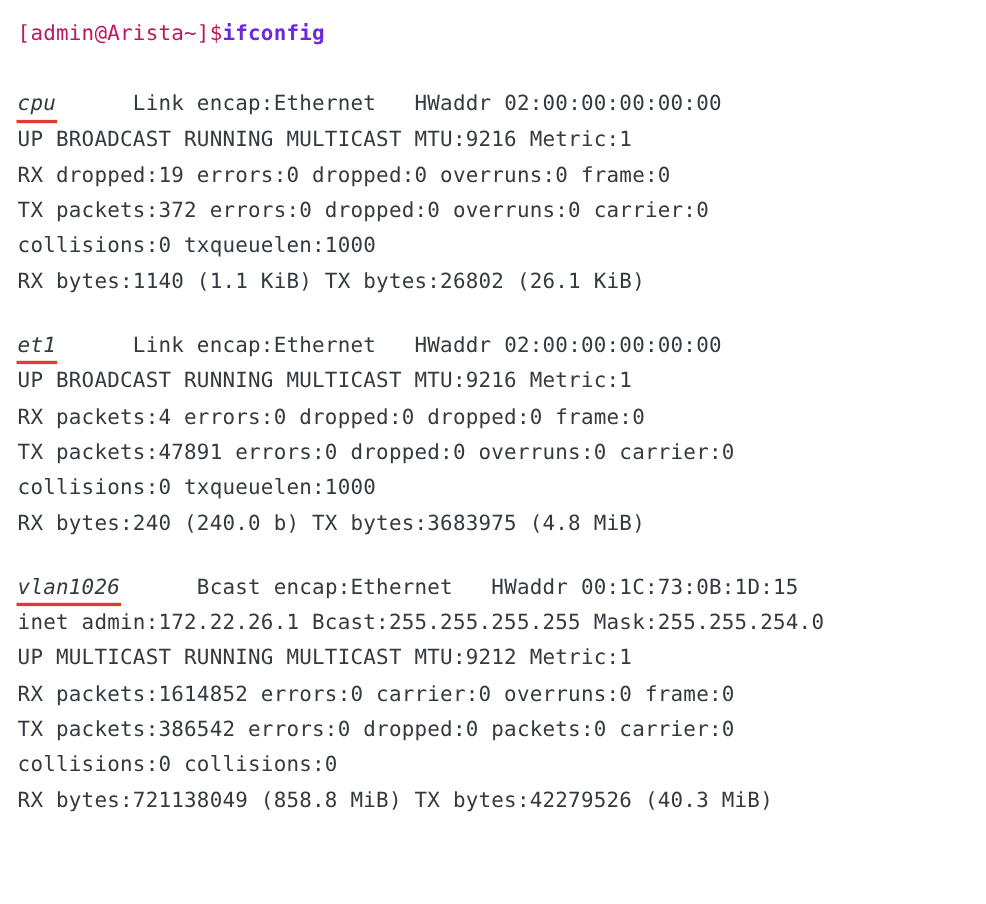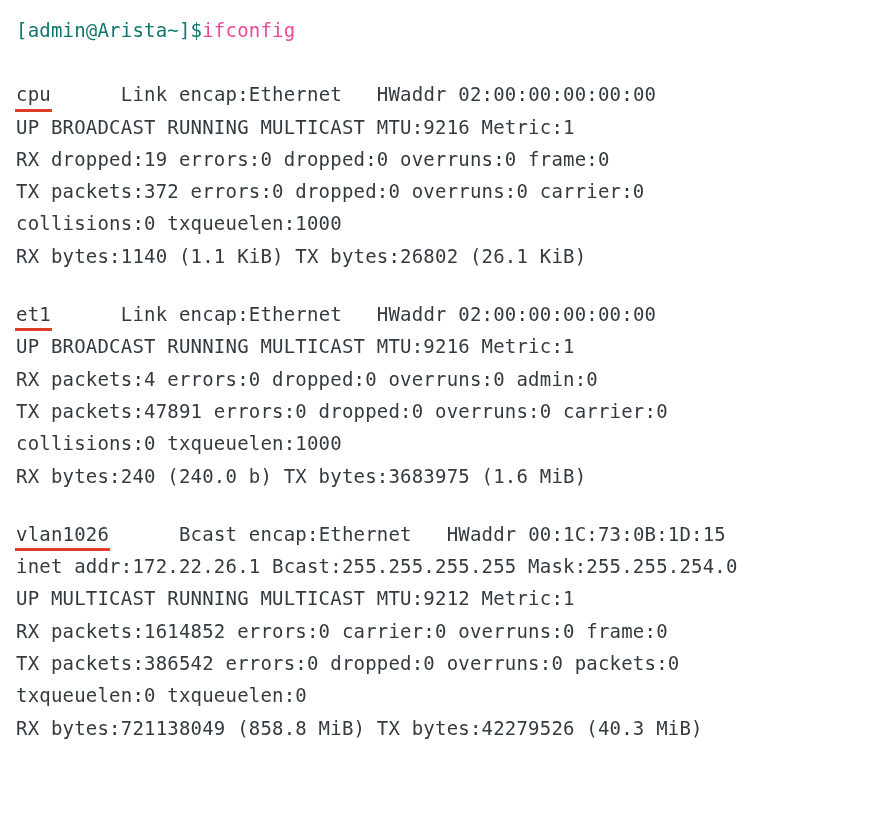--- a/index.html
+++ b/index.html
@@ -13,25 +13,26 @@
     line-height: 1.7;
     color: #333a40;
     padding: 14px 14px 14px 16px;
     width: 896px;
     box-sizing: border-box;
     letter-spacing: 0.2px;
   }
   .line {
     white-space: pre;
   }
-  .prompt-part { color: #0f766e; }
-  .cmd { font-weight: 400; color: #ec4899; }
+  .prompt-part { color: #be185d; }
+  .cmd { font-weight: 700; color: #6d28d9; }
   .underline {
     position: relative;
     display: inline-block;
+    font-style: italic;
   }
   .underline::after {
     content: "";
     position: absolute;
     left: -1px;
     right: -1px;
     bottom: -1px;
     height: 3px;
     background: #de3c2d;
   }
@@ -49,26 +50,26 @@
 <div class="line">UP BROADCAST RUNNING MULTICAST MTU:9216 Metric:1</div>
 <div class="line">RX dropped:19 errors:0 dropped:0 overruns:0 frame:0</div>
 <div class="line">TX packets:372 errors:0 dropped:0 overruns:0 carrier:0</div>
 <div class="line">collisions:0 txqueuelen:1000</div>
 <div class="line">RX bytes:1140 (1.1 KiB) TX bytes:26802 (26.1 KiB)</div>
 
 <div class="blank short"></div>
 
 <div class="line"><span class="underline">et1</span><span>      </span><span>Link encap:Ethernet   HWaddr 02:00:00:00:00:00</span></div>
 <div class="line">UP BROADCAST RUNNING MULTICAST MTU:9216 Metric:1</div>
-<div class="line">RX packets:4 errors:0 dropped:0 overruns:0 admin:0</div>
+<div class="line">RX packets:4 errors:0 dropped:0 dropped:0 frame:0</div>
 <div class="line">TX packets:47891 errors:0 dropped:0 overruns:0 carrier:0</div>
 <div class="line">collisions:0 txqueuelen:1000</div>
-<div class="line">RX bytes:240 (240.0 b) TX bytes:3683975 (1.6 MiB)</div>
+<div class="line">RX bytes:240 (240.0 b) TX bytes:3683975 (4.8 MiB)</div>
 
 <div class="blank short"></div>
 
 <div class="line"><span class="underline">vlan1026</span><span>      </span><span>Bcast encap:Ethernet   HWaddr 00:1C:73:0B:1D:15</span></div>
-<div class="line">inet addr:172.22.26.1 Bcast:255.255.255.255 Mask:255.255.254.0</div>
+<div class="line">inet admin:172.22.26.1 Bcast:255.255.255.255 Mask:255.255.254.0</div>
 <div class="line">UP MULTICAST RUNNING MULTICAST MTU:9212 Metric:1</div>
 <div class="line">RX packets:1614852 errors:0 carrier:0 overruns:0 frame:0</div>
-<div class="line">TX packets:386542 errors:0 dropped:0 overruns:0 packets:0</div>
-<div class="line">txqueuelen:0 txqueuelen:0</div>
+<div class="line">TX packets:386542 errors:0 dropped:0 packets:0 carrier:0</div>
+<div class="line">collisions:0 collisions:0</div>
 <div class="line">RX bytes:721138049 (858.8 MiB) TX bytes:42279526 (40.3 MiB)</div>
 
 </body></html>

